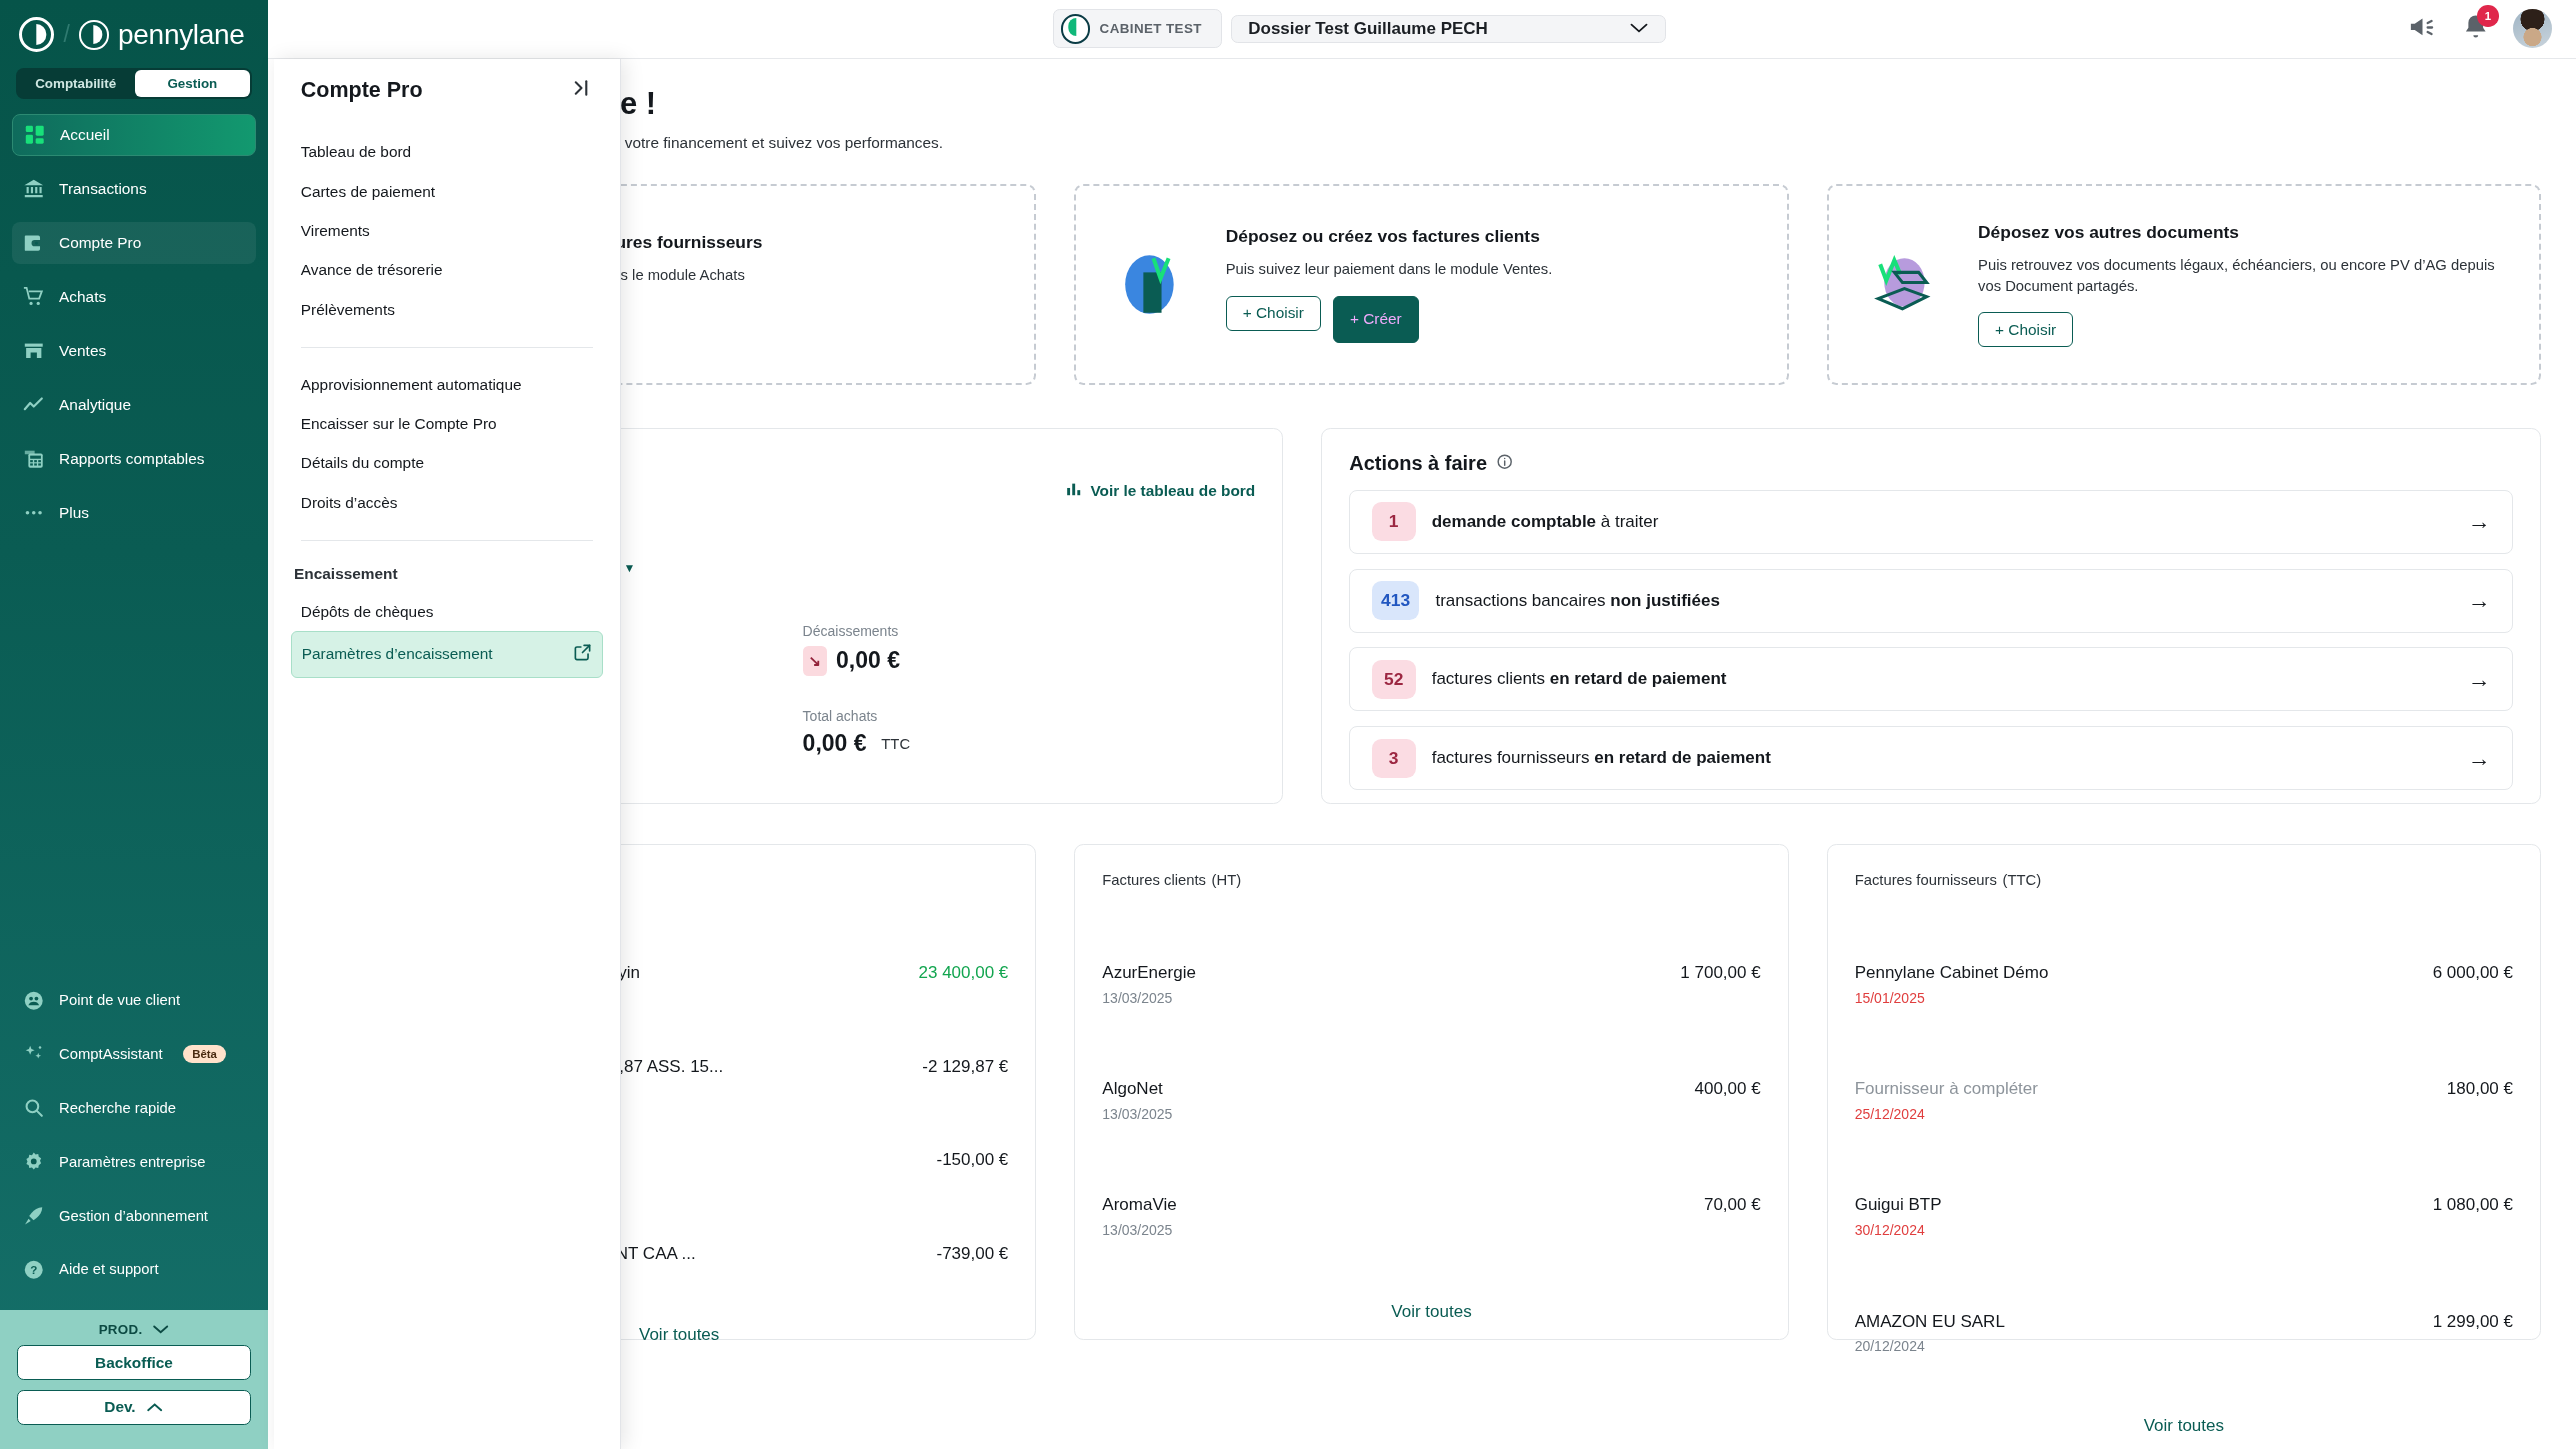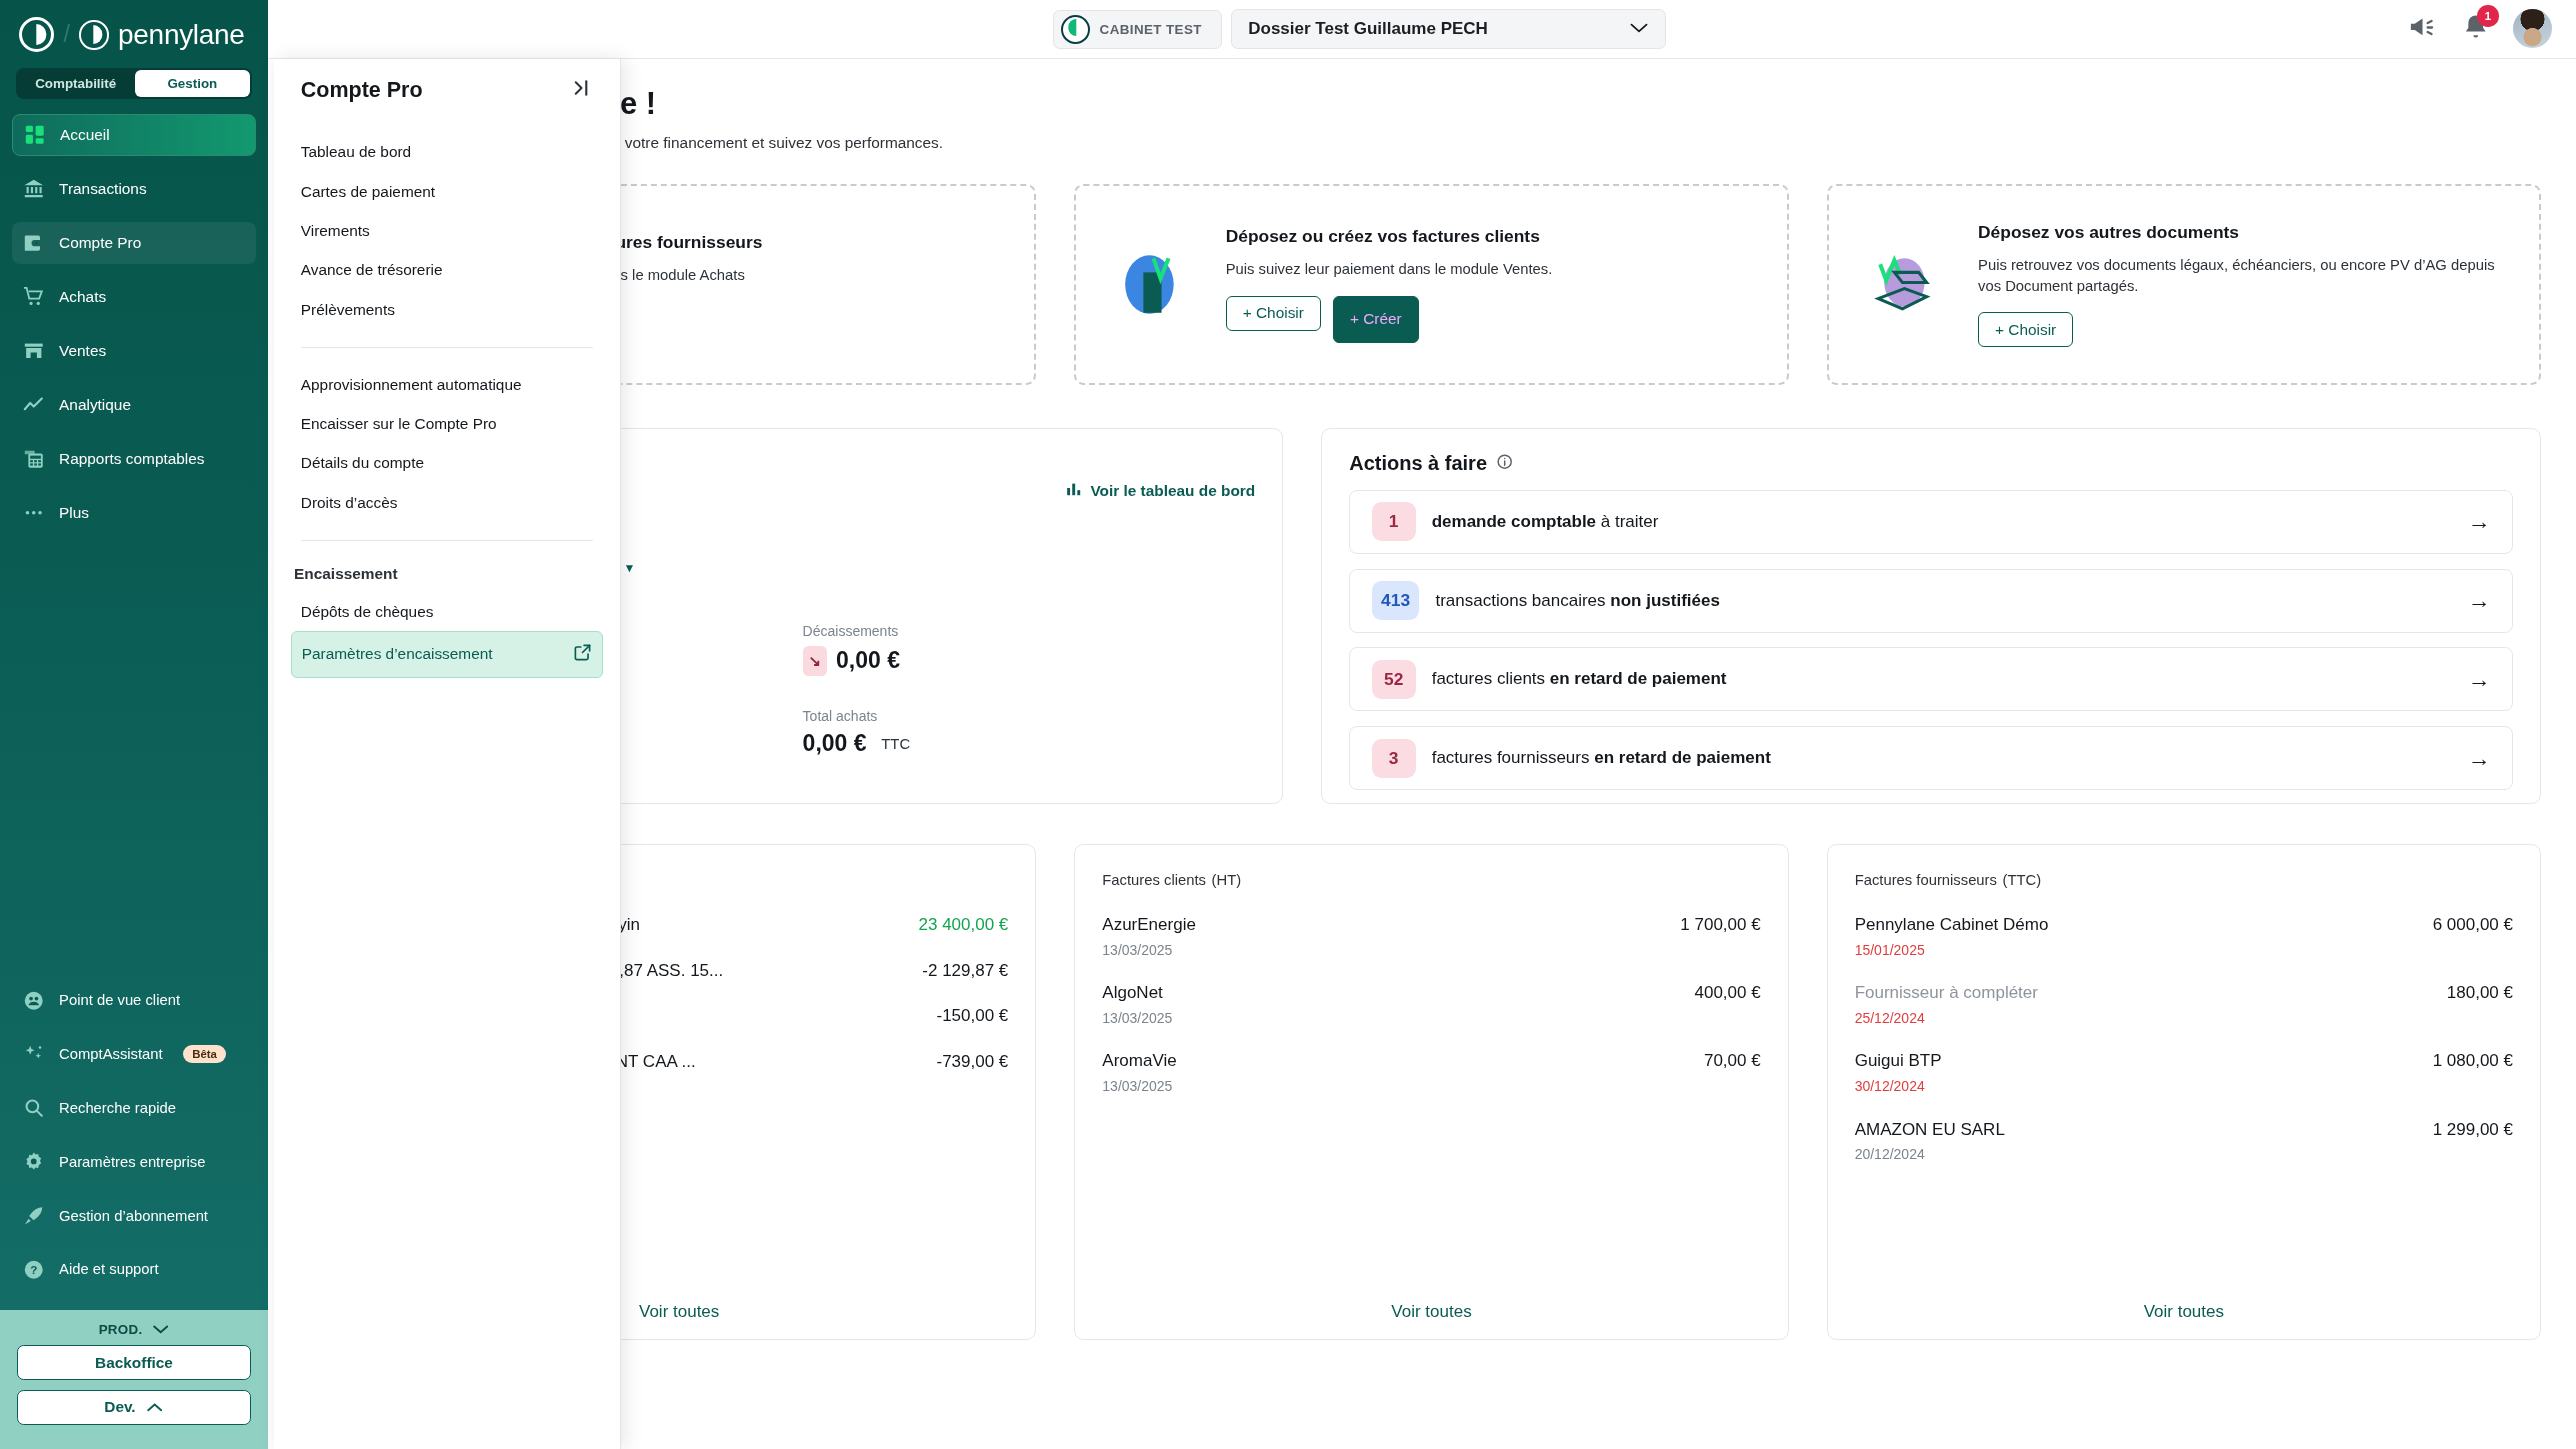--- a/index.html
+++ b/index.html
@@ -59,21 +59,21 @@
       background:#fff; border-bottom:0.7px solid #e6e8eb; display:flex; align-items:center; }
   .tb-center { position:absolute; left:785px; top:9.4px; display:flex; gap:9.4px; align-items:center;}
   .cabinet-chip { display:flex; align-items:center; gap:9.4px; background:#f4f5f7; border:0.7px solid #e2e4e8;
       border-radius: 6.7px; height: 39px; padding: 0 19px 0 6.7px; }
   .cab-logo { width: 29.5px; height: 29.5px; border-radius:50%; background:#fff; border:2.7px solid #0b3c45;
       position:relative; flex:none;}
   .cab-logo::after{content:"";position:absolute;left:50%;top:2px;width:7.4px;height:17.4px;background:#10b87a;
       border-radius:9.4px 0 0 9.4px;transform:translateX(-6.7px);}
   .cab-name { font-size:13.4px; font-weight:700; letter-spacing:0.4px; color:#5b6269; }
   .dossier-select { display:flex; align-items:center; justify-content:space-between; background:#f4f5f7;
-      border:0.7px solid #e2e4e8; border-radius:6.7px; height:40px; width: 435px; padding: 0 16px; }
+      border:0.7px solid #e2e4e8; border-radius:6.7px; height:28px; width: 435px; padding: 0 16px; }
   .dossier-select span { font-size:17px; font-weight:700; color:#1b1f24; }
   .tb-right { position:absolute; right: 24px; top: 9.4px; display:flex; align-items:center; gap:23px; }
   .bell-wrap { position:relative; }
   .bell-badge { position:absolute; right:-8.7px; top:-8px; background:#e0274b; color:#fff; font-size:11.4px;
       font-weight:700; border-radius:50%; width:21.5px; height:21.5px; display:flex;align-items:center;justify-content:center;}
   .avatar { width:39px;height:39px;border-radius:50%;overflow:hidden;background:#b9a48c;flex:none;
       background-image:radial-gradient(circle at 50% 72%, #caa887 0 26%, transparent 27%),
                        radial-gradient(circle at 50% 26%, #2d2019 0 34%, transparent 35%),
                        linear-gradient(160deg,#9fb4c4,#c9d4dc); }
 
@@ -128,21 +128,21 @@
   .pill { min-width:44px; height:39px; border-radius:9.4px; display:flex; align-items:center; justify-content:center;
       font-size:17.4px; font-weight:700; padding:0 9.4px; }
   .pill-pink { background:#fbdce3; color:#9c2742; }
   .pill-blue { background:#d9e6fb; color:#2257c0; }
   .action-lbl { font-size:17px; color:#14181d; margin-left: 16px; flex:1; }
   .action-lbl b { font-weight:700; }
   .arr { font-size: 23px; color:#14181d; }
 
   .bottom-row { display:flex; gap: 38px; margin: 40px 0 0 19px; }
   .lcard { flex:1; border:0.7px solid #e4e7ea; border-radius:9.4px; padding: 21.5px 27px 17.4px 27px; height: 496px;
-      display:flex; flex-direction:column;}
+      display:flex; flex-direction:column;gap:48px;}
   .lcard h2 { font-size:20px; font-weight:700; color:#14181d; }
   .lcard h2 span { font-size:14.8px; font-weight:400; color:#2c3238; }
   .lrow { display:flex; justify-content:space-between; align-items:baseline; margin-top: 25.5px; }
   .lrow .nm { font-size:17px; color:#14181d; white-space:nowrap; overflow:hidden; text-overflow:ellipsis; }
   .lrow .am { font-size:17px; color:#14181d; white-space:nowrap; margin-left:2px; }
   .lsub { font-size:14px; color:#7b848d; margin-top: 6.7px; }
   .lsub.red { color:#e03e3e; }
   .nm.muted { color:#8d949b; }
   .am.green { color:#12a54f; }
   .see-all { margin-top:auto; text-align:center; color:#0a5c53; font-size:17px; font-weight:400; padding-top: 13.4px;}

